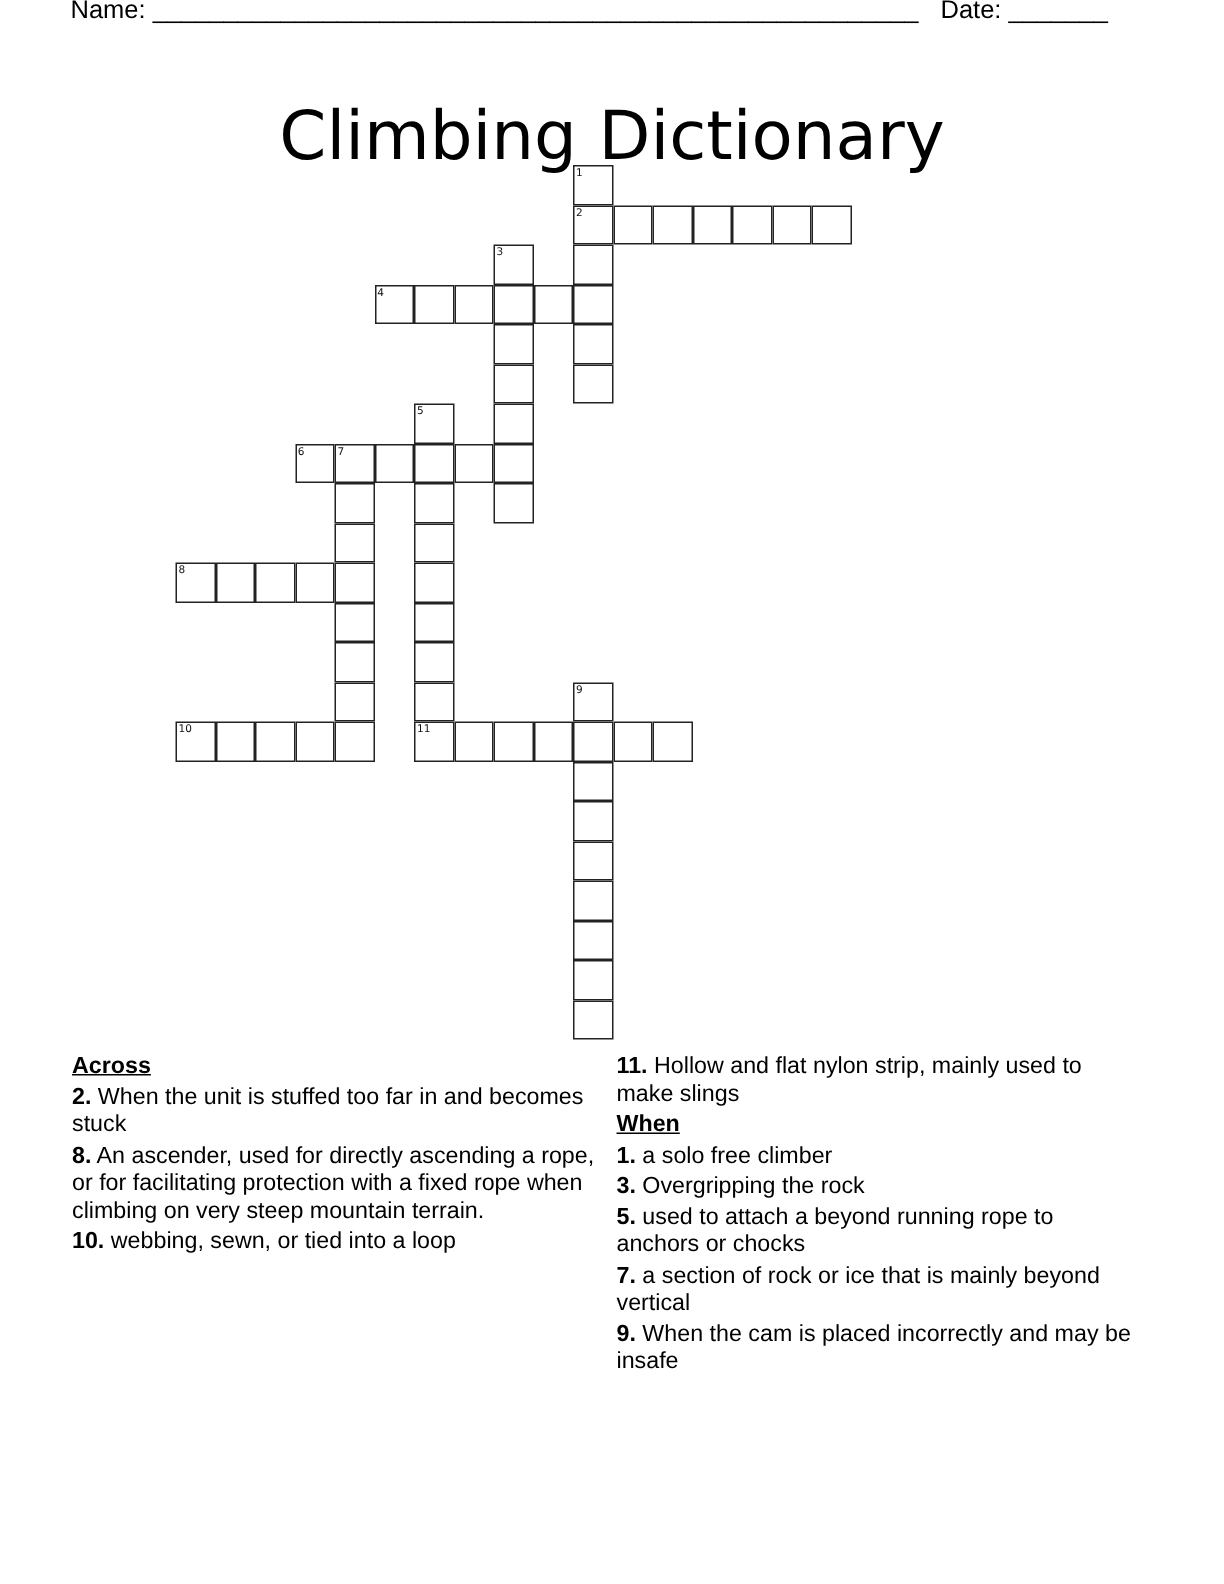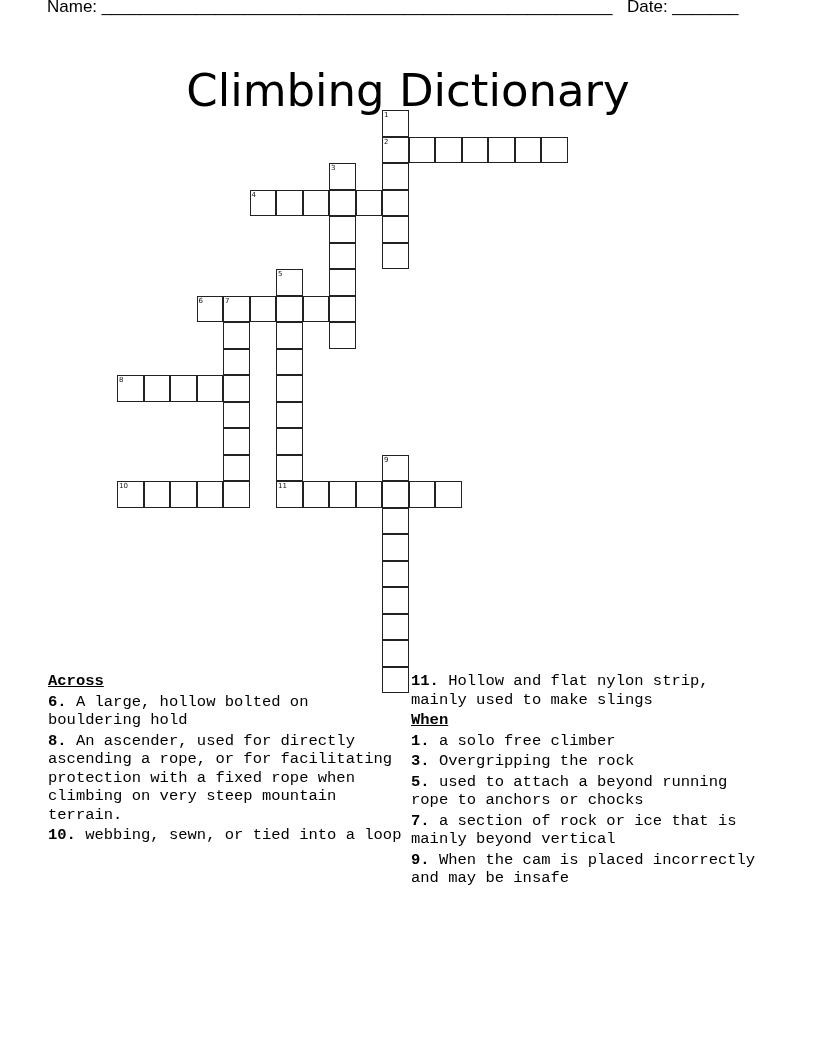--- a/index.html
+++ b/index.html
@@ -3,21 +3,21 @@
 <meta charset="utf-8">
 <style>
   html, body { margin: 0; padding: 0; background: #ffffff; }
   body { width: 816px; height: 1056px; position: relative; overflow: hidden; font-family: "DejaVu Sans", sans-serif; color: #000; }
   .header-line { position: absolute; top: -3px; left: 47px; font-family: "Liberation Sans", sans-serif; font-size: 17px; white-space: pre; }
   .date-line { position: absolute; top: -3px; left: 627px; font-family: "Liberation Sans", sans-serif; font-size: 17px; white-space: pre; }
   .title { position: absolute; top: 34px; left: 0; width: 816px; text-align: center; font-family: "DejaVu Sans", sans-serif; font-size: 45px; font-weight: normal; letter-spacing: 0px; }
   .grid { position: absolute; left: 0; top: 0; width: 816px; height: 700px; }
   .cell { position: absolute; width: 26.5px; height: 26.5px; box-sizing: border-box; border: 1.3px solid #222; background: #fff; }
   .cell .num { position: absolute; top: 0px; left: 1px; font-family: "DejaVu Sans", sans-serif; font-size: 7px; line-height: 8px; color: #111; }
-  .clues { position: absolute; top: 672px; font-family: Liberation Mono, monospace; font-size: 15.5px; line-height: 18.5px; }
+  .clues { position: absolute; top: 702px; font-family: Liberation Sans, sans-serif; font-size: 15.5px; line-height: 18.5px; }
   .clues.left { left: 48px; width: 360px; }
   .clues.right { left: 411px; width: 350px; }
   .section-head { font-weight: bold; text-decoration: underline; margin-bottom: 2px; }
   .clue { margin-bottom: 2px; }
   .clue .cnum { font-weight: bold; text-align: center; }
 </style>
 </head>
 <body>
 
 <div class="header-line"><span>Name: </span><span>______________________________________________________</span></div>
@@ -110,21 +110,21 @@
     <div class="cell" style="left: 196.5px; top: 481px;"></div>
     <div class="cell" style="left: 302.5px; top: 481px;"></div>
     <div class="cell" style="left: 329px; top: 481px;"></div>
     <div class="cell" style="left: 355.5px; top: 481px;"></div>
     <div class="cell" style="left: 408.5px; top: 481px;"></div>
     <div class="cell" style="left: 435px; top: 481px;"></div>
   </div>
 
 <div class="clues left">
   <div class="section-head">Across</div>
-  <div class="clue"><span class="cnum">6.</span><span> A large, hollow bolted on bouldering hold</span></div>
+  <div class="clue"><span class="cnum">2.</span><span> When the unit is stuffed too far in and becomes stuck</span></div>
   <div class="clue"><span class="cnum">8.</span><span> An ascender, used for directly ascending a rope, or for facilitating protection with a fixed rope when climbing on very steep mountain terrain.</span></div>
   <div class="clue"><span class="cnum">10.</span><span> webbing, sewn, or tied into a loop</span></div>
 </div>
 
 <div class="clues right">
   <div class="clue"><span class="cnum">11.</span><span> Hollow and flat nylon strip, mainly used to make slings</span></div>
   <div class="section-head">When</div>
   <div class="clue"><span class="cnum">1.</span><span> a solo free climber</span></div>
   <div class="clue"><span class="cnum">3.</span><span> Overgripping the rock</span></div>
   <div class="clue"><span class="cnum">5.</span><span> used to attach a beyond running rope to anchors or chocks</span></div>

